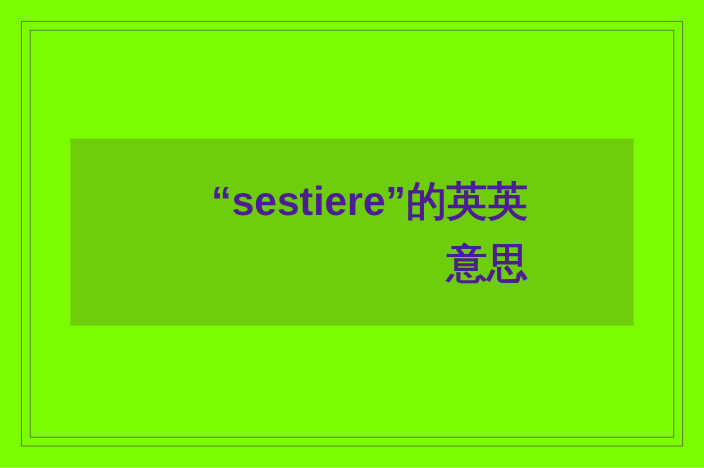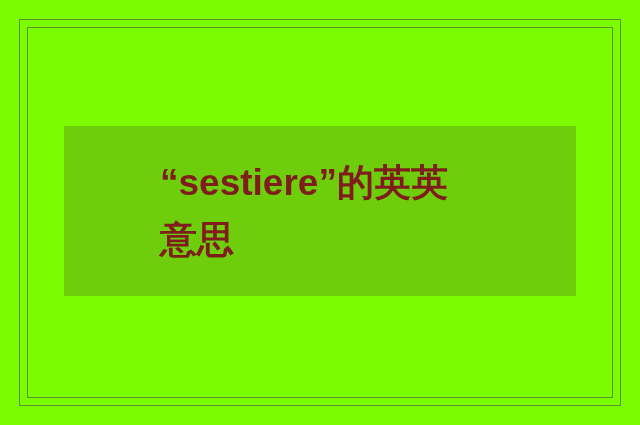--- a/index.html
+++ b/index.html
@@ -55,27 +55,27 @@
     background: #6ECE0C;
     display: flex;
     flex-direction: column;
     align-items: center;
     justify-content: center;
     box-sizing: border-box;
     padding: 0 96px;
   }
 
   #title-text {
-    color: #7f1d1d;
+    color: #4c1d95;
     font-family: "Liberation Sans", "DejaVu Sans", sans-serif;
     font-weight: bold;
     font-size: 37px;
     line-height: 57px;
     letter-spacing: 0px;
-    text-align: left;
+    text-align: right;
     margin: 0;
     word-break: break-all;
     white-space: normal;
     text-rendering: optimizeLegibility;
   }
 </style>
 </head>
 <body>
 
 <div id="poster-canvas">

